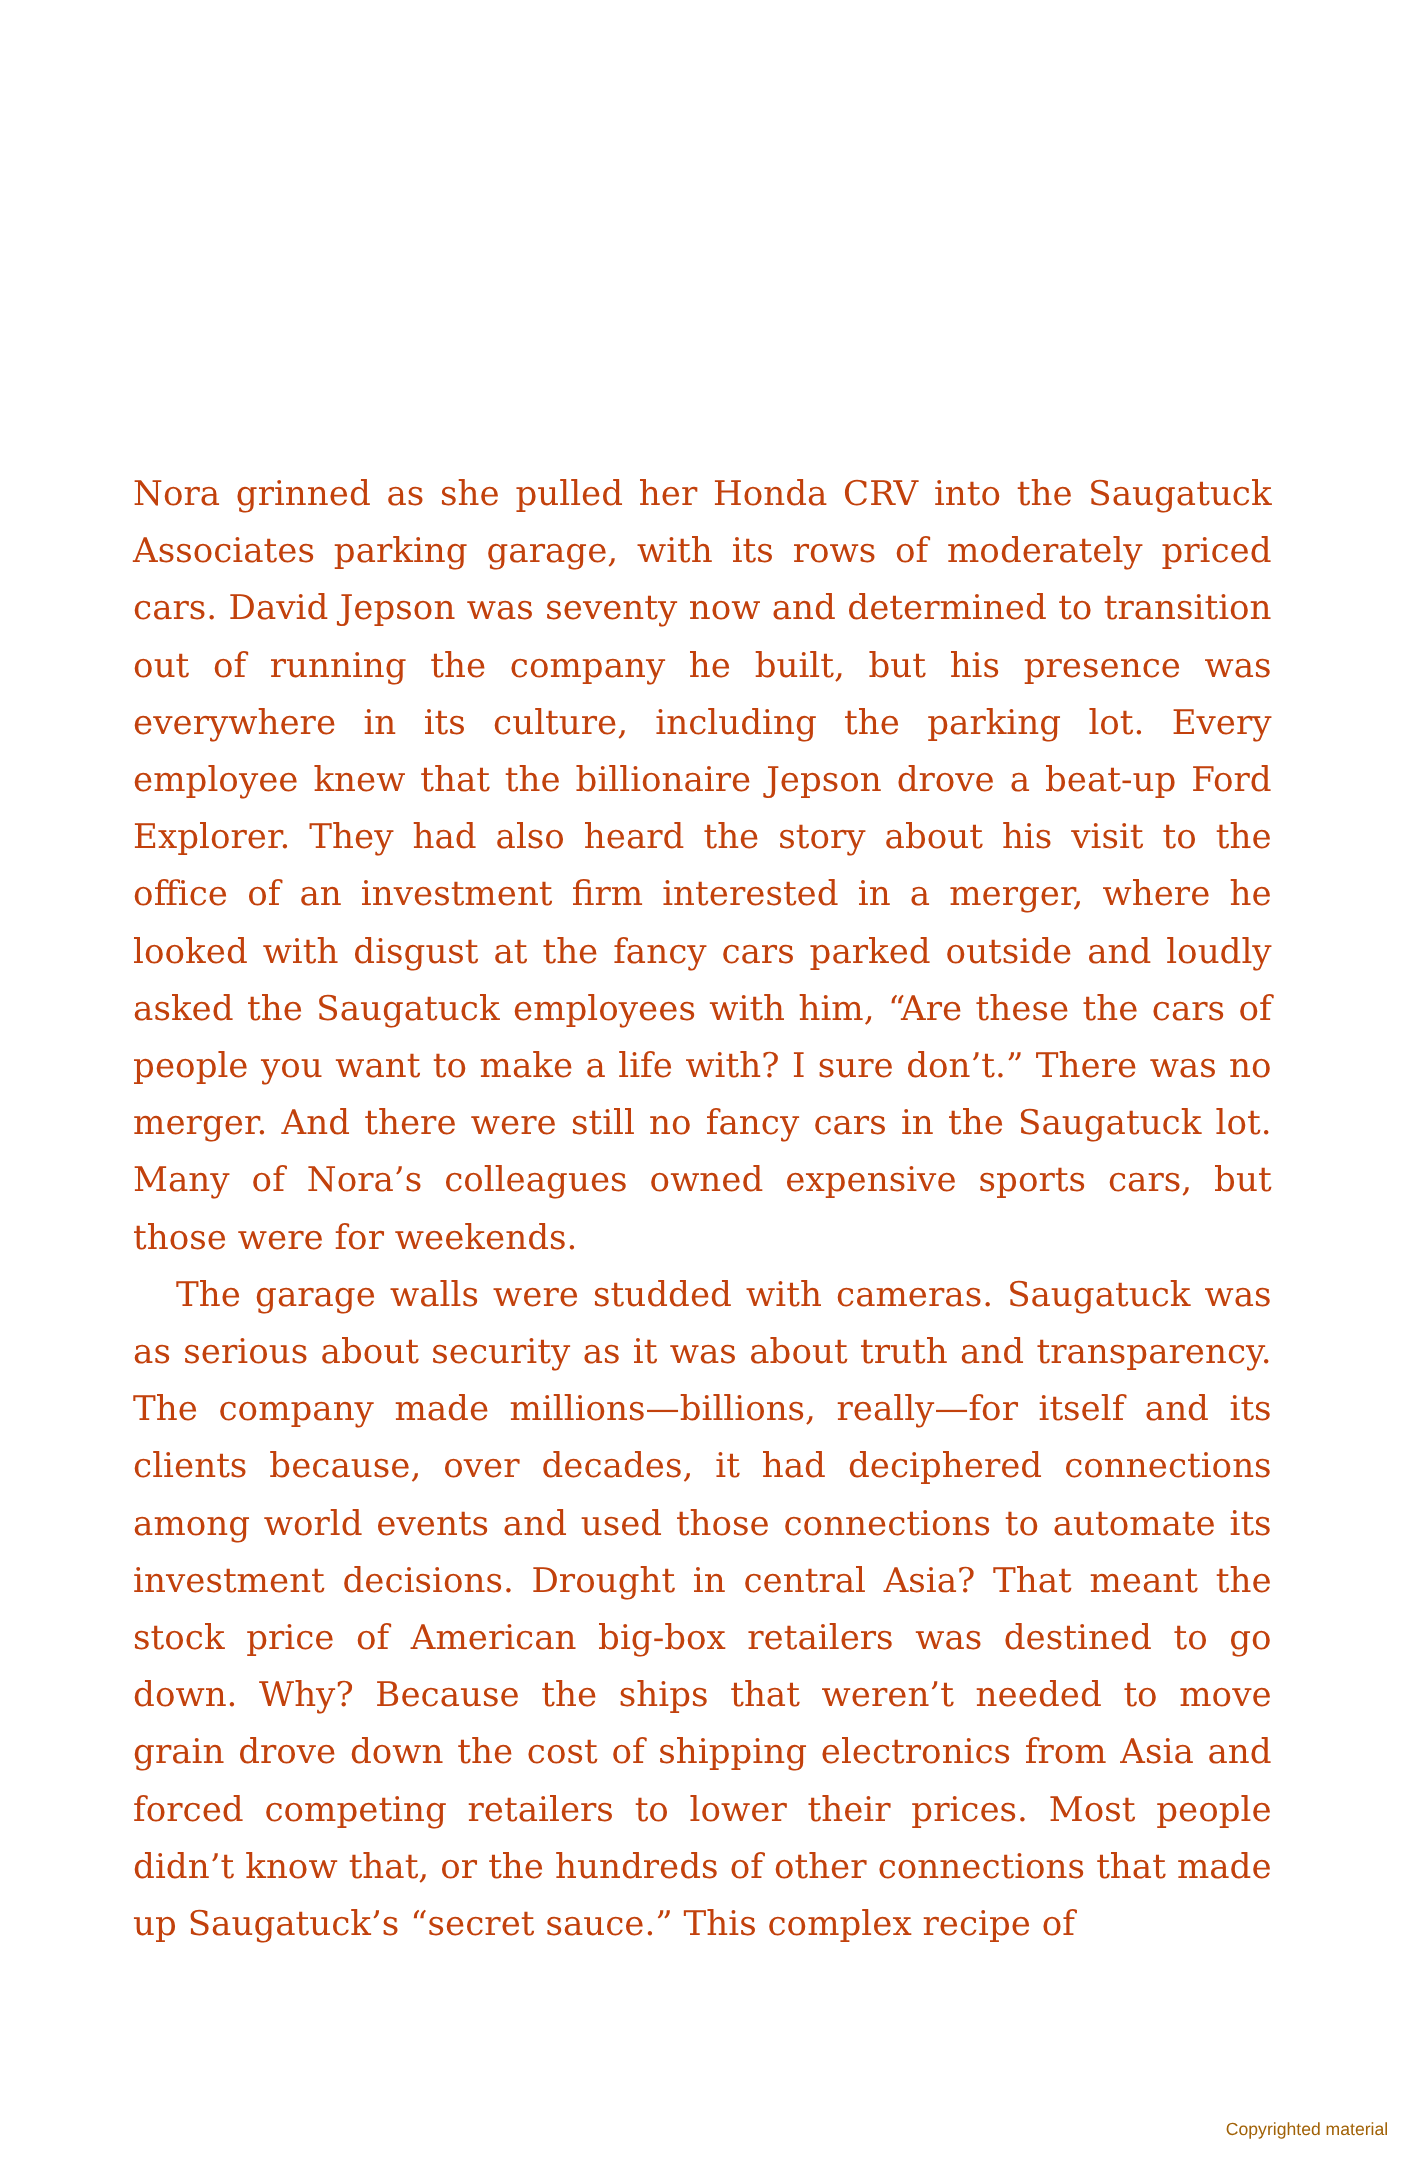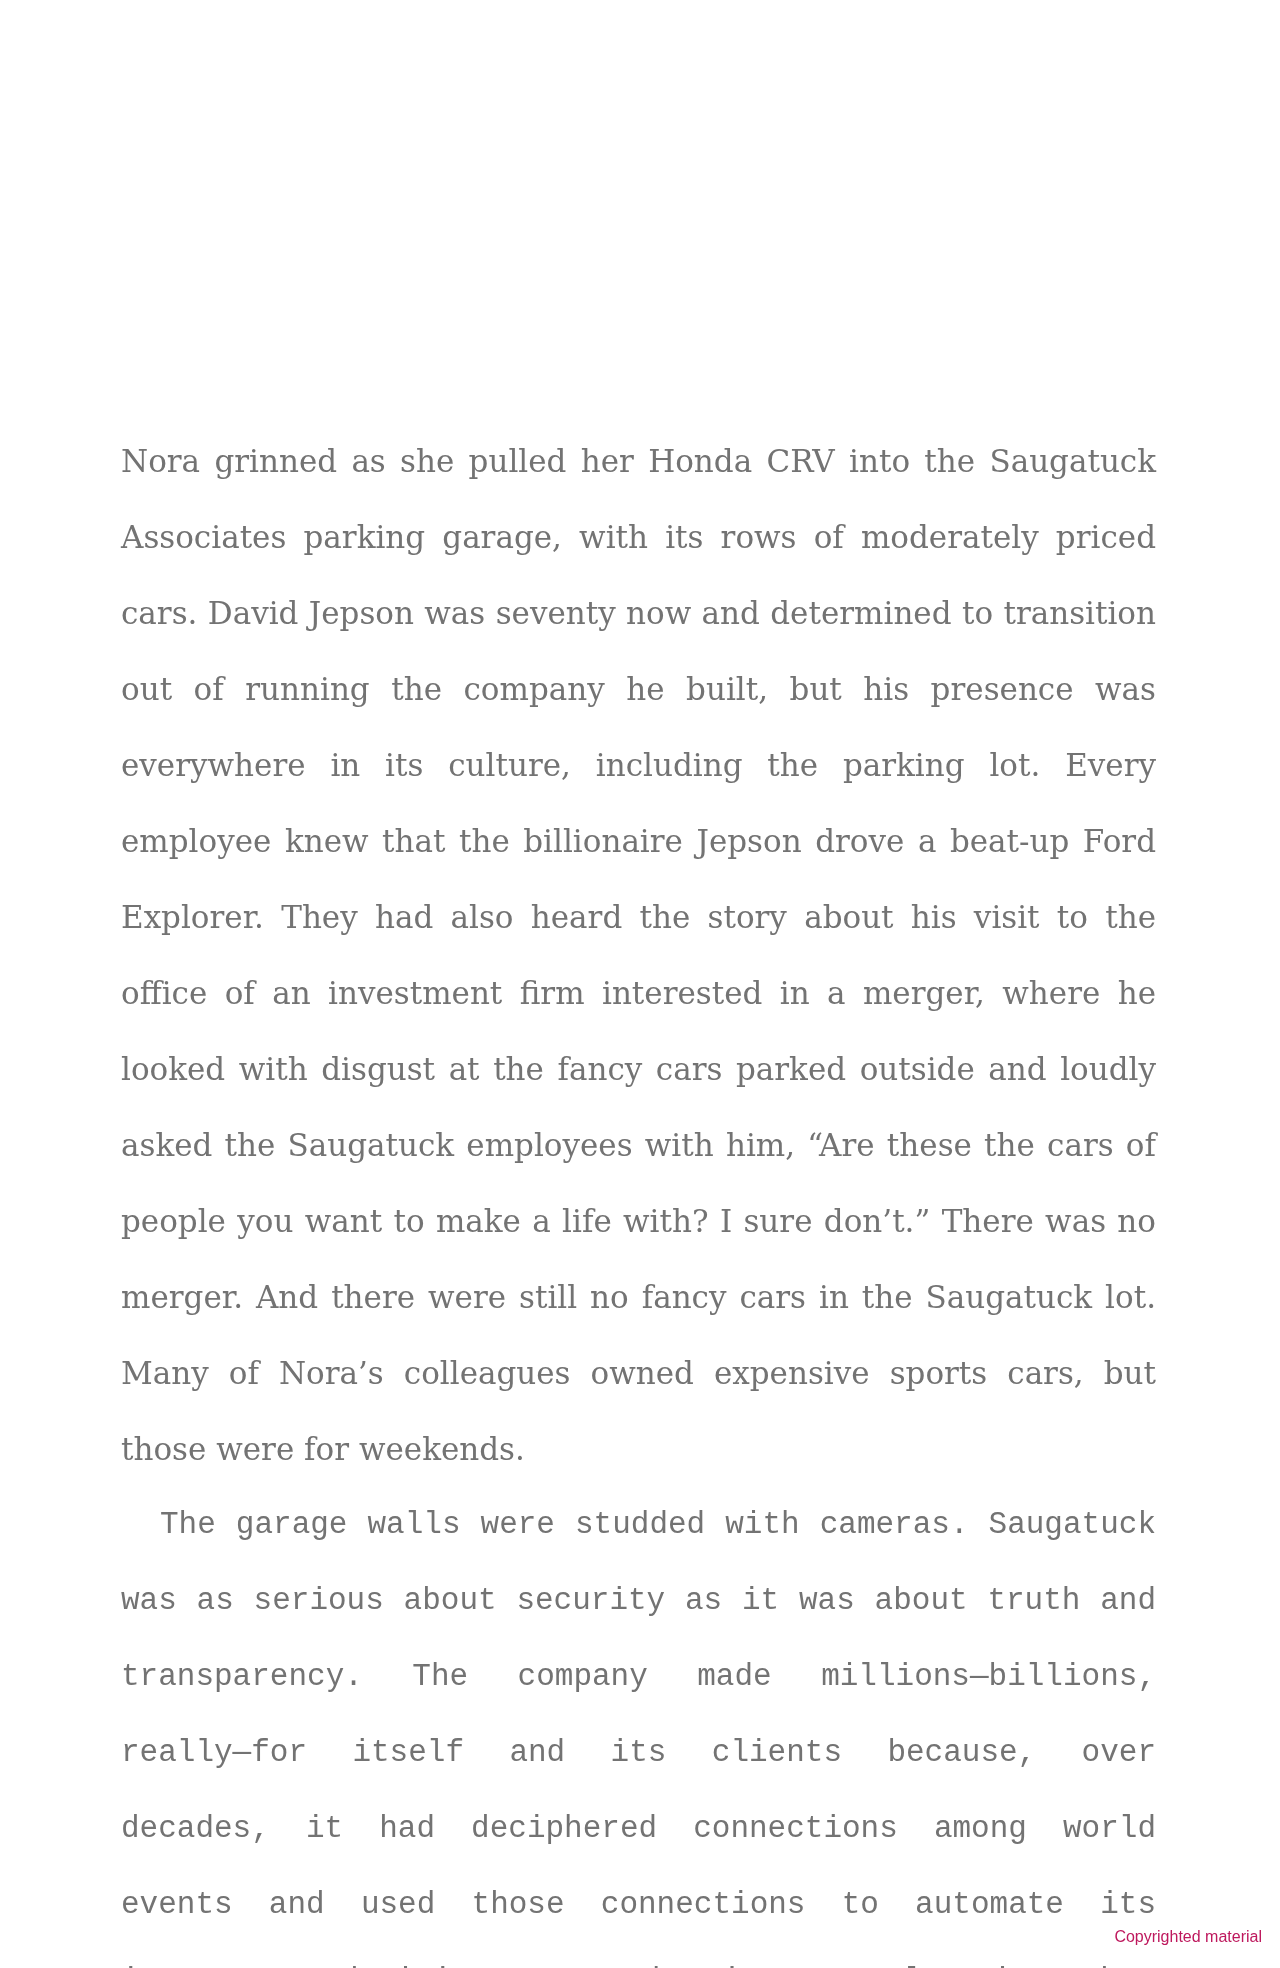--- a/index.html
+++ b/index.html
@@ -29,36 +29,35 @@
     text-decoration: underline;
     text-decoration-thickness: 3px;
     text-underline-offset: 7px;
   }
   .body-text {
     margin: 127px 124px 0 121px;
   }
   .para {
     margin: 0;
     font-size: 31px;
-    line-height: 76px;
+    line-height: 52px;
     text-align: justify;
     text-justify: inter-word;
-    color: #737373;
+    color: #c2410c;
   }
   .para.indent {
     text-indent: 39px;
-    font-family: Liberation Mono, monospace;
   }
   .watermark {
     position: absolute;
     right: 18px;
     bottom: 22px;
     font-family: "Liberation Sans", sans-serif;
     font-size: 16px;
-    color: #be185d;
+    color: #a16207;
   }
 </style>
 </head>
 <body>
 
 <div class="book-page">
 
 
   <div class="body-text">
     <p class="para">Nora grinned as she pulled her Honda CRV into the Saugatuck Associates parking garage, with its rows of moderately priced cars. David Jepson was seventy now and determined to transition out of running the company he built, but his presence was everywhere in its culture, including the parking lot. Every employee knew that the billionaire Jepson drove a beat-up Ford Explorer. They had also heard the story about his visit to the office of an investment firm interested in a merger, where he looked with disgust at the fancy cars parked outside and loudly asked the Saugatuck employees with him, “Are these the cars of people you want to make a life with? I sure don’t.” There was no merger. And there were still no fancy cars in the Saugatuck lot. Many of Nora’s colleagues owned expensive sports cars, but those were for weekends.</p>

